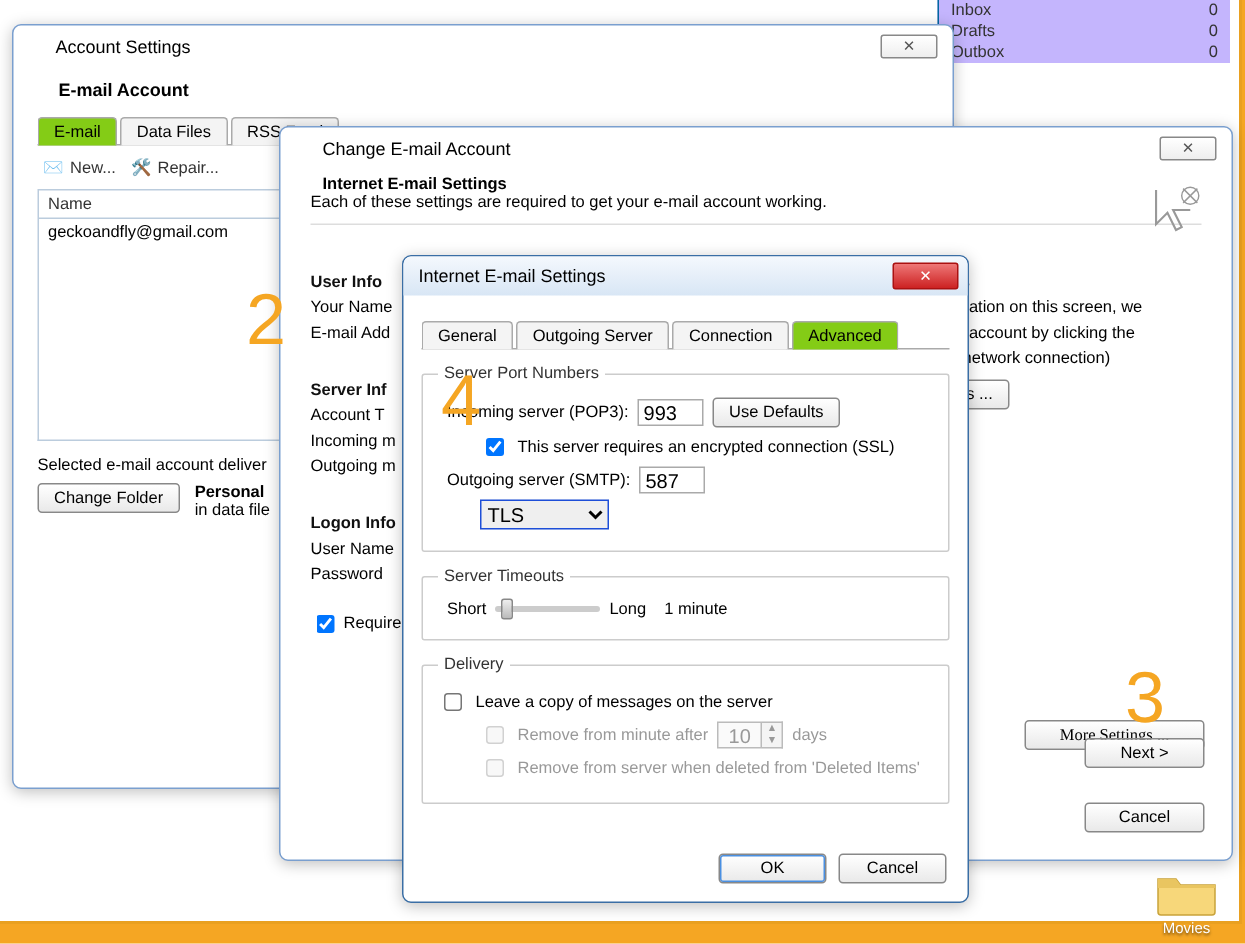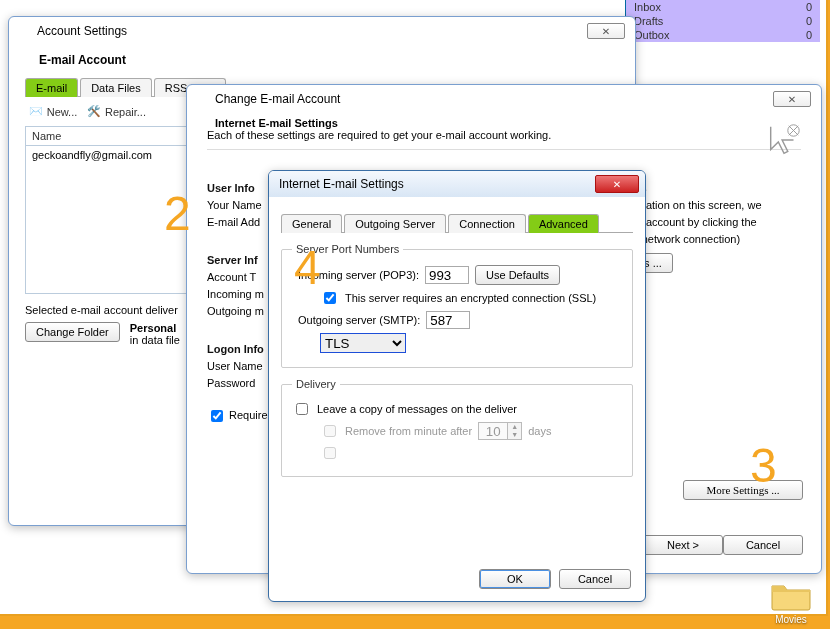--- a/index.html
+++ b/index.html
@@ -138,21 +138,21 @@
   .disabled { color:#999; }
   .dlg .btnrow { position:absolute; bottom:12px; right:14px; display:flex; gap:8px;}
   .dlg .btnrow .btn { width:72px; }
   .okbtn { box-shadow:0 0 0 1px #4a90e2 inset;}
   
   .anno { position:absolute; font-size:48px; font-weight:300; color:#f5a623; z-index:20; font-family:"Segoe UI Light","Segoe UI",sans-serif;}
   .a2 { left:164px; top:186px; }
   .a3 { left:750px; top:438px; }
   .a4 { left:294px; top:240px; }
   
-  .navbtns { position:absolute; right:18px; bottom:18px; display:flex; gap:0;}
+  .navbtns { position:absolute; right:18px; bottom:18px; display:flex; gap:23px;flex-direction:column;}
   .navbtns .btn { width:80px;}
   .moresettings { position:absolute; right:18px; top:395px;}
   .moresettings .btn {width:120px;font-family:Liberation Serif, serif;}
   
   .deskicon { position:absolute; right:18px; bottom:4px; text-align:center; color:#fff; font-size:10px; text-shadow:0 1px 2px rgba(0,0,0,0.6);}
   .foldersvg { width:42px;height:32px; display:block; margin:0 auto 2px auto;}
 </style>
 </head>
 <body>
 
@@ -292,38 +292,50 @@
         <span>Outgoing server (SMTP):</span>
         <input class="textfield numinput" value="587" style="">
       </div>
       <div class="field-row sub">
         <select class="conn">
           <option>TLS</option>
         </select>
       </div>
     </fieldset>
 
+    <fieldset>
+      <legend>Server Timeouts</legend>
+      <div class="field-row">
+        <span>Short</span>
+        <div class="slider">
+            <div class="slider-thumb"></div>
+          </div>
+        <span>Long</span>
+        <span style="margin-left:6px;">1 minute</span>
+      </div>
+    </fieldset>
 
     <fieldset>
       <legend>Delivery</legend>
       <div class="field-row" style="margin-left:0;">
         <input type="checkbox" class="checkbox" style="">
-        <span>Leave a copy of messages on the deliver</span>
+        <span>Leave a copy of messages on the server</span>
       </div>
       <div class="field-row sub disabled">
         <input type="checkbox" class="checkbox" disabled="" style="">
         <span>Remove from minute after</span>
         <span class="spinner">
           <input disabled="" value="10" style="">
           <span class="arrows">▲<br>▼</span>
         </span>
         <span>days</span>
       </div>
       <div class="field-row sub disabled">
         <input type="checkbox" class="checkbox" disabled="" style="">
+        <span>Remove from server when deleted from 'Deleted Items'</span>
       </div>
     </fieldset>
   </div>
   <div class="btnrow">
     <div class="btn okbtn">OK</div>
     <div class="btn">Cancel</div>
   </div>
 </div>
 
 <div class="anno a2">2</div>

